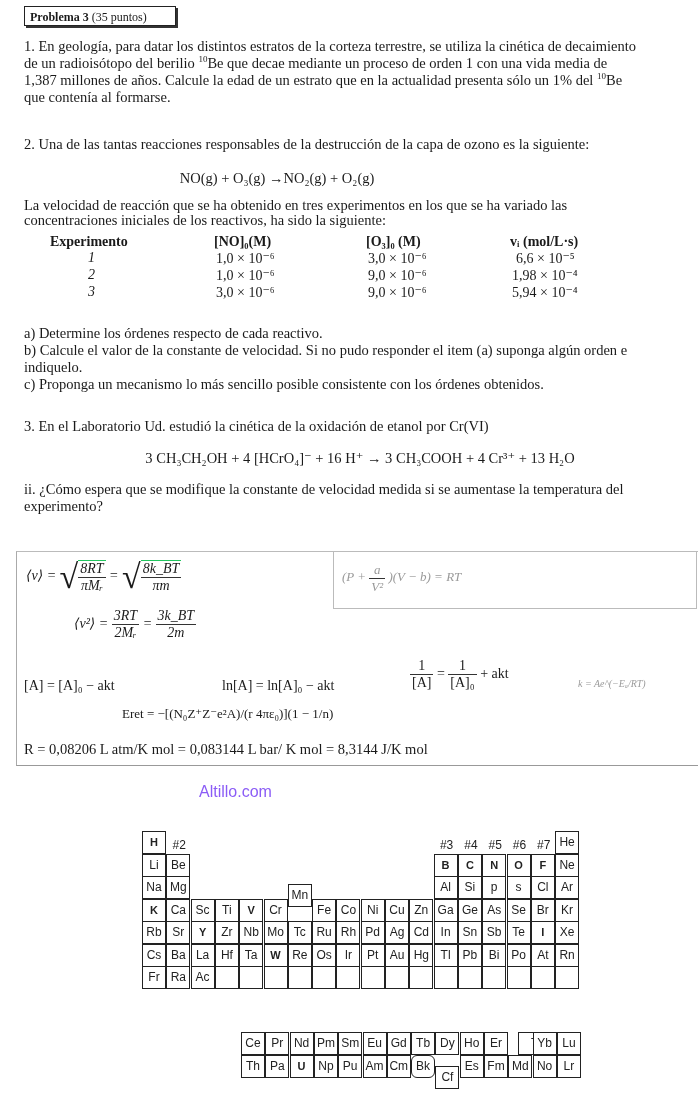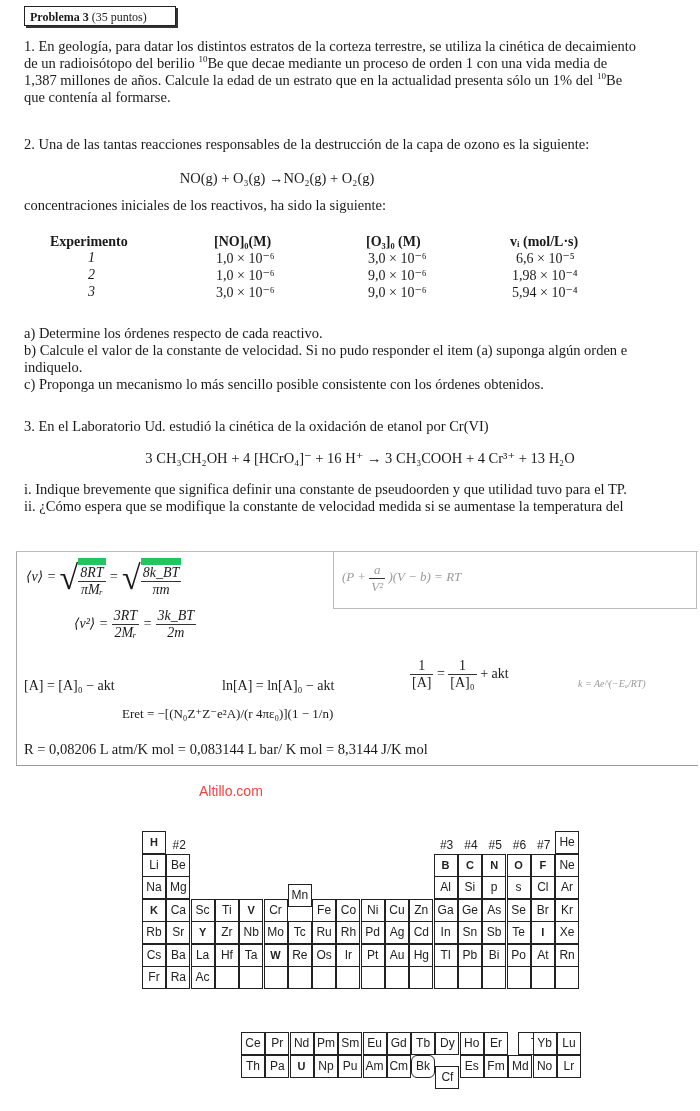--- a/index.html
+++ b/index.html
@@ -18,23 +18,23 @@
   .hdr { font-weight:bold; }
   .ital { font-style:italic; }
   .formula-box-left { left:16px; top:551px; width:681px; height:213px; border-left:1px solid #aaa; border-top:1px solid #bbb; border-bottom:1px solid #999; }
   .formula-box-right { left:333px; top:551px; width:362px; height:56px; border:1px solid #bbb; }
   .f { font-size:14px; font-style:italic; white-space:nowrap; }
   .frac { display:inline-block; vertical-align:middle; text-align:center; }
   .frac .n { display:block; border-bottom:1px solid #333; padding:0 2px; }
   .frac .d { display:block; padding:0 2px; }
   .sqrt { display:inline-block; vertical-align:middle; }
   .sqrt .rad { font-size:34px; font-style:normal; vertical-align:middle; font-weight:100; }
-  .sqrt .in { display:inline-block; border-top:7px solid #22c55e; vertical-align:middle;font-style:italic; }
+  .sqrt .in { display:inline-block; border-top:1px solid #22c55e; vertical-align:middle;font-style:italic; }
   .faded { color:#9a9a9a; }
-  .logo { left:199px; top:783px; font-family:"Liberation Sans", sans-serif; font-size:14px; color:#ef4444; }
+  .logo { left:199px; top:783px; font-family:"Liberation Sans", sans-serif; font-size:16px; color:#8b5cf6; }
   .pt { left:143px; top:832px; }
   .cell { position:absolute; width:24px; height:23px; border:1px solid #222; box-sizing:border-box; margin-left:-1px; margin-top:-1px;
           font-family:"Liberation Sans", sans-serif; font-size:12px; line-height:21px; text-align:center; color:#222; background:#fff; }
   .cell.bold { font-weight:bold; font-size:11px; }
   .label { position:absolute; width:24px; height:22px; font-family:"Liberation Sans", sans-serif; font-size:12px; line-height:22px; text-align:center; color:#222; }
 </style>
 </head>
 <body>
 
 <div class="abs title-box">
@@ -44,20 +44,21 @@
 <div class="abs para" style="left:24px; top:38px; width:670px;">
   <div>1. En geología, para datar los distintos estratos de la corteza terrestre, se utiliza la cinética de decaimiento</div>
   <div><span>de un radioisótopo del berilio </span><sup>10</sup><span>Be que decae mediante un proceso de orden 1 con una vida media de</span></div>
   <div><span>1,387 millones de años. Calcule la edad de un estrato que en la actualidad presenta sólo un 1% del </span><sup>10</sup><span>Be</span></div>
   <div>que contenía al formarse.</div>
 </div>
 
 <div class="abs para" style="left:24px; top:136px;">2. Una de las tantas reacciones responsables de la destrucción de la capa de ozono es la siguiente:</div>
 <div class="abs para center" style="left:0; top:170px; width:554px;">NO(g) + O₃(g) →NO₂(g) + O₂(g)</div>
 <div class="abs para" style="left:24px; top:198px; width:670px; line-height:15px;">
+  <div>La velocidad de reacción que se ha obtenido en tres experimentos en los que se ha variado las</div>
   <div>concentraciones iniciales de los reactivos, ha sido la siguiente:</div>
 </div>
 
 <div class="abs tbl" style="left:0; top:234px; width:700px; height:70px;">
   <div class="row hdr" style="top:0;">
     <span class="c" style="left:50px;">Experimento</span>
     <span class="c" style="left:214px;">[NO]₀(M)</span>
     <span class="c" style="left:366px;">[O₃]₀ (M)</span>
     <span class="c" style="left:510px;">vᵢ (mol/L·s)</span>
   </div>
@@ -84,22 +85,22 @@
 <div class="abs para" style="left:24px; top:325px; width:675px;">
   <div>a) Determine los órdenes respecto de cada reactivo.</div>
   <div>b) Calcule el valor de la constante de velocidad. Si no pudo responder el item (a) suponga algún orden e</div>
   <div>indiquelo.</div>
   <div>c) Proponga un mecanismo lo más sencillo posible consistente con los órdenes obtenidos.</div>
 </div>
 
 <div class="abs para" style="left:24px; top:418px;">3. En el Laboratorio Ud. estudió la cinética de la oxidación de etanol por Cr(VI)</div>
 <div class="abs para center" style="left:0; top:450px; width:720px;">3 CH₃CH₂OH + 4 [HCrO₄]⁻ + 16 H⁺ → 3 CH₃COOH + 4 Cr³⁺ + 13 H₂O</div>
 <div class="abs para" style="left:24px; top:481px; width:675px;">
-  <div>i. Indique brevemente que significa definir una constante de pseudoorden y que utilidad tuvo para el TP.</div>
   <div>ii. ¿Cómo espera que se modifique la constante de velocidad medida si se aumentase la temperatura del</div>
+  <div>experimento?</div>
 </div>
 
 <div class="abs formula-box-left"></div>
 <div class="abs formula-box-right"></div>
 
 <div class="abs f" style="left:26px; top:558px;">
   <span>⟨v⟩ =</span>
   <span class="sqrt"><span class="rad">√</span><span class="in"><span class="frac"><span class="n">8RT</span><span class="d">πMᵣ</span></span></span></span>
   =
   <span class="sqrt"><span class="rad">√</span><span class="in"><span class="frac"><span class="n">8k_BT</span><span class="d">πm</span></span></span></span>

